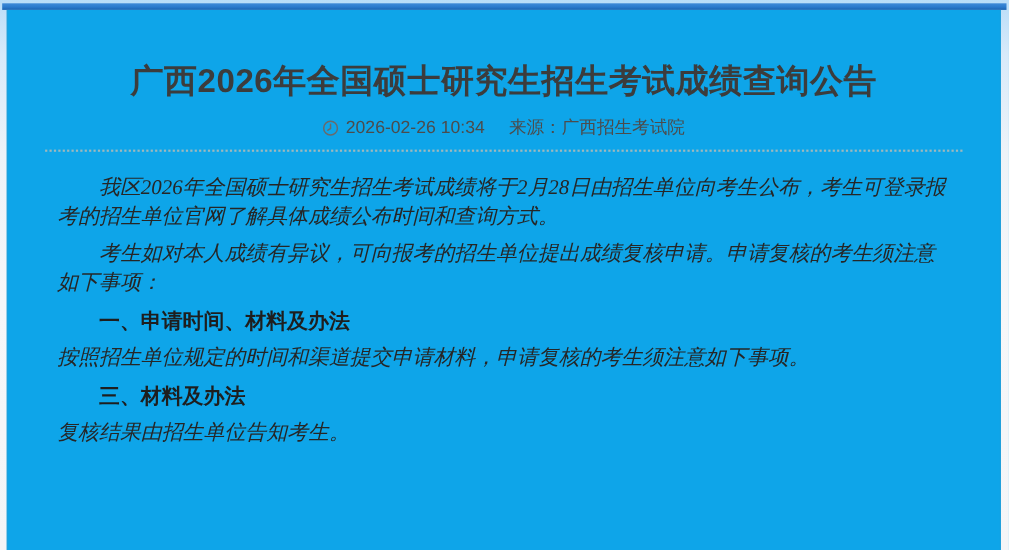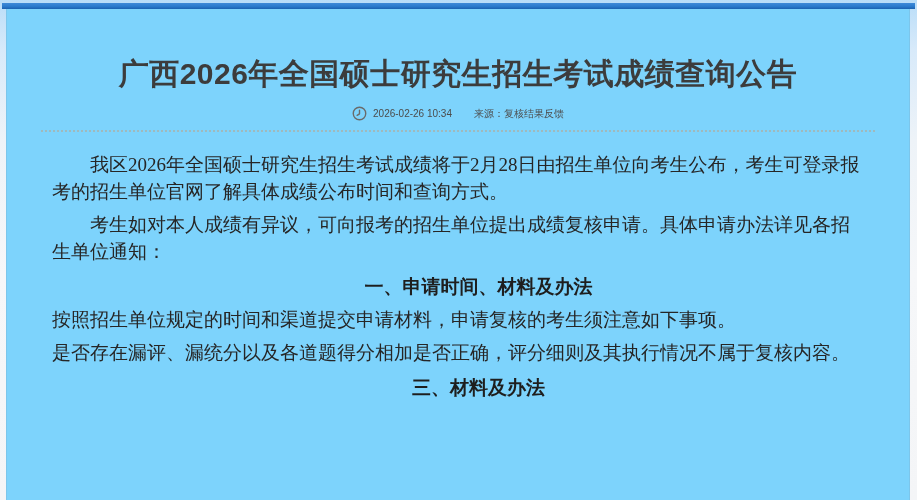--- a/index.html
+++ b/index.html
@@ -14,95 +14,95 @@
   }
   .accent-bar {
     position: absolute;
     top: 3px; left: 2px; right: 2px;
     height: 6px;
     background: linear-gradient(180deg, #3f8ad8 0%, #2b7bcd 55%, #1c62b0 100%);
   }
   .content {
     position: absolute;
     top: 9px; left: 6px; right: 7px; bottom: 0;
-    background: #7dd3fc;
+    background: #0ea5e9;
     border-left: 1px solid rgba(120,140,160,0.18);
     border-right: 1px solid rgba(120,140,160,0.18);
   }
   .article-title {
     margin: 45px 40px 0;
     text-align: center;
     font-size: 30px;
     font-weight: bold;
     color: #3c3c3c;
     font-family: "Liberation Sans", sans-serif;
     letter-spacing: 0.5px;
   }
   .meta-row {
     margin-top: 11px;
     display: flex;
     justify-content: center;
     align-items: center;
-    font-size: 10px;
+    font-size: 16px;
     color: #4c4c4c;
   }
   .meta-row .clock { display: inline-flex; margin-right: 6px; }
   .meta-row .datetime { margin-right: 22px; }
   .separator {
     margin: 9px 34px 0 34px;
     border-bottom: 2px dotted #9fb9bd;
     height: 0;
   }
   .body-text {
     padding: 13px 42px 0 45px;
     font-size: 19px;
     line-height: 27px;
     color: #262626;
     font-family: "Liberation Serif", serif;
   }
   .body-text p {
     margin: 6px 0;
+    font-style: italic;
   }
   .body-text p.indent { text-indent: 2em; }
   .body-text h2.heading {
     margin: 8px 0 5px;
     font-size: 19px;
     line-height: 27px;
     font-weight: bold;
     color: #1e1e1e;
     text-indent: 2em;
     font-family: "Liberation Sans", sans-serif;
-    text-align: center;
   }
 </style>
 </head>
 <body>
 
 <div class="accent-bar"></div>
 
 <div class="content">
 
   <h1 class="article-title">广西2026年全国硕士研究生招生考试成绩查询公告</h1>
 
   <div class="meta-row">
     <span class="clock">
       <svg width="15" height="15" viewBox="0 0 24 24">
         <circle cx="12" cy="12" r="10" fill="none" stroke="#6a6a6a" stroke-width="2.2"></circle>
         <path d="M12 6.5 V12.5 L8.2 15" fill="none" stroke="#6a6a6a" stroke-width="2.2" stroke-linecap="round" stroke-linejoin="round"></path>
       </svg>
     </span>
     <span class="datetime">2026-02-26 10:34</span>
-    <span class="source">来源：复核结果反馈</span>
+    <span class="source">来源：广西招生考试院</span>
   </div>
 
   <div class="separator"></div>
 
   <div class="body-text">
     <p class="indent">我区2026年全国硕士研究生招生考试成绩将于2月28日由招生单位向考生公布，考生可登录报考的招生单位官网了解具体成绩公布时间和查询方式。</p>
-    <p class="indent">考生如对本人成绩有异议，可向报考的招生单位提出成绩复核申请。具体申请办法详见各招生单位通知：</p>
+    <p class="indent">考生如对本人成绩有异议，可向报考的招生单位提出成绩复核申请。申请复核的考生须注意如下事项：</p>
     <h2 class="heading">一、申请时间、材料及办法</h2>
     <p>按照招生单位规定的时间和渠道提交申请材料，申请复核的考生须注意如下事项。</p>
-    <p>是否存在漏评、漏统分以及各道题得分相加是否正确，评分细则及其执行情况不属于复核内容。</p>
     <h2 class="heading">三、材料及办法</h2>
+    <p>复核结果由招生单位告知考生。</p>
 
   </div>
 
 </div>
 
 </body></html>

